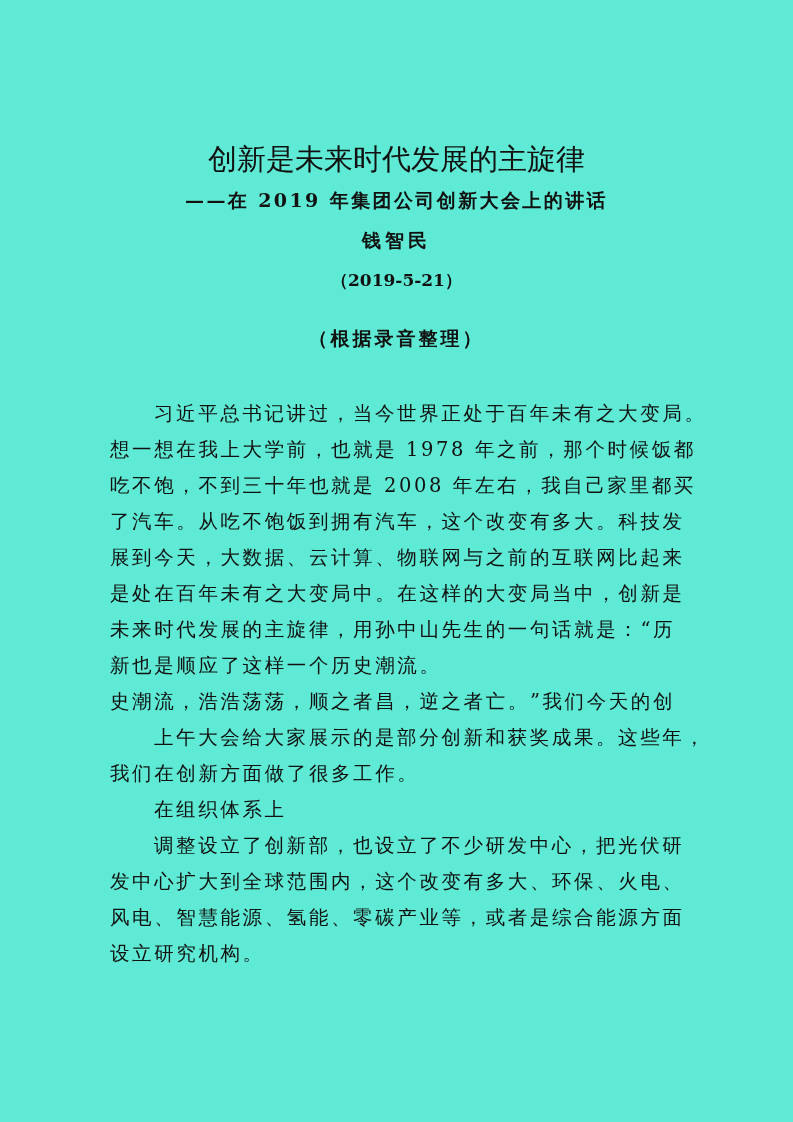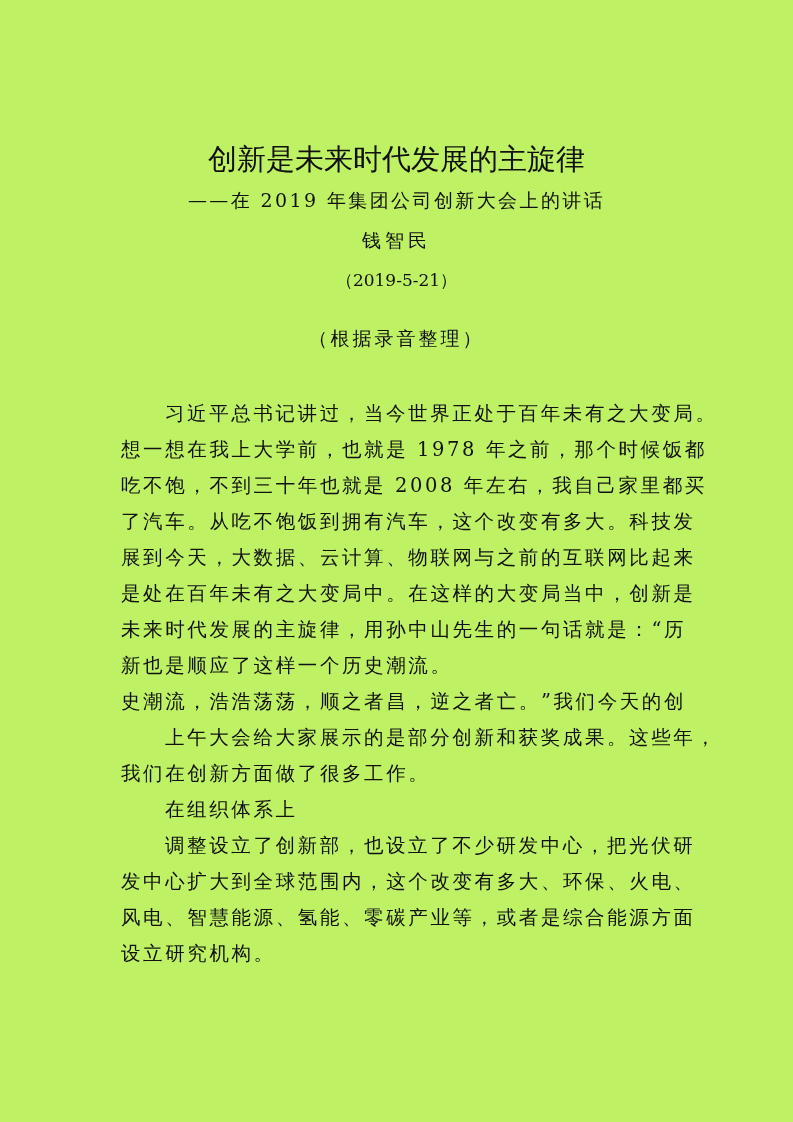--- a/index.html
+++ b/index.html
@@ -1,25 +1,25 @@
 <!DOCTYPE html>
 <html><head>
 <meta charset="utf-8">
 <style>
   html, body { margin: 0; padding: 0; background: #ffffff; }
   body { width: 793px; height: 1122px; position: relative; overflow: hidden;
          font-family: "DejaVu Serif", "Liberation Serif", serif; color: #111111; }
-  .page { position: absolute; left: 0; top: 0; width: 793px; height: 1122px; background: #bef264; }
-  .center { position: absolute; left: 0; width: 793px; text-align: center; white-space: nowrap; }
+  .page { position: absolute; left: 0; top: 0; width: 793px; height: 1122px; background: #5eead4; }
+  .center { position: absolute; left: 0; width: 793px; text-align: center; white-space: nowrap; font-weight: bold; }
   .title { top: 139px; font-size: 29px; line-height: 40px; letter-spacing: 0px; font-family: "DejaVu Sans", "Liberation Sans", sans-serif; font-weight: normal; }
   .subtitle { top: 186px; font-size: 19px; line-height: 28px; letter-spacing: 2.4px; }
   .author { top: 226px; font-size: 19px; line-height: 28px; letter-spacing: 4px; }
   .date { top: 266px; font-size: 17px; line-height: 28px; }
   .note { top: 324px; font-size: 19px; line-height: 28px; letter-spacing: 3px; }
-  .body { position: absolute; left: 121px; top: 396px; width: 580px; }
+  .body { position: absolute; left: 110px; top: 396px; width: 580px; }
   .line { display: block; height: 36px; line-height: 36px; font-size: 19.5px; letter-spacing: 2.6px; white-space: nowrap; }
   .line.indent { padding-left: 44px; }
 </style>
 </head>
 <body>
 
 <div class="page">
   <div class="center title">创新是未来时代发展的主旋律</div>
   <div class="center subtitle">——在 2019 年集团公司创新大会上的讲话</div>
   <div class="center author">钱智民</div>

